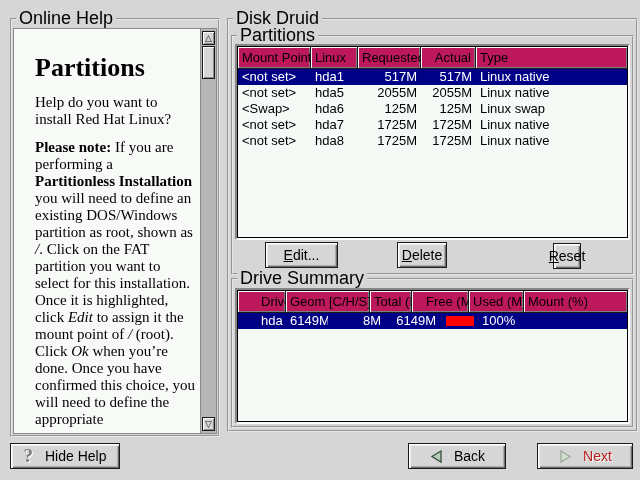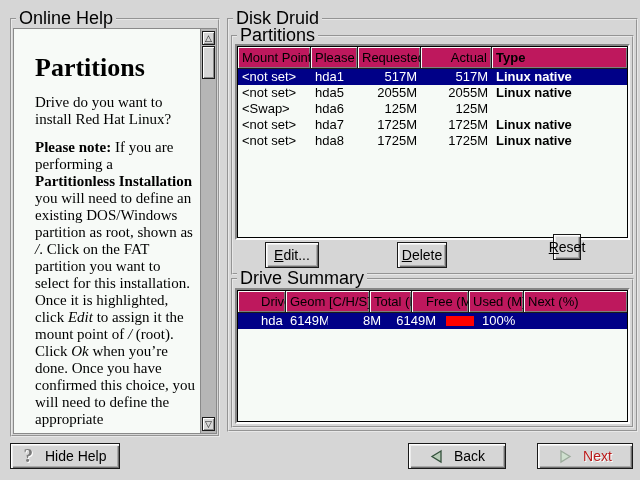--- a/index.html
+++ b/index.html
@@ -74,22 +74,22 @@
   }
   .hcell:last-child{border-right:none;}
   .trow{display:flex;height:16px;font-size:13px;line-height:16px;}
   .trow.sel{background:#000087;color:#fff;}
   .cell{padding:0 4px;box-sizing:border-box;white-space:nowrap;overflow:hidden;}
   .num{text-align:right;}
   
   .c-mount{width:73px;}
   .c-device{width:47px;}
   .c-req{width:63px;}
-  .c-act{width:71px;}
-  .c-type{flex:1;font-weight:bold;}
+  .c-act{width:55px;}
+  .c-type{flex:1;}
   
   .c-drive{width:48px;padding-left:23px;}
   .c-geom{width:84px;}
   .c-total{width:42px;}
   .c-free{width:57px;padding-left:14px;}
   .c-usedm{width:55px;}
   .c-usedp{flex:1;}
   .used-bar{
     display:inline-block;width:28px;height:10px;background:#ff0000;
     margin:0 8px 0 2px;vertical-align:-1px;
@@ -98,23 +98,23 @@
   .btn{
     background:#d6d6d6;border:1px solid #1a1a1a;
     box-shadow:inset 1px 1px 0 #ffffff,inset 2px 2px 0 #ececec,
                inset -1px -1px 0 #6e6e6e,inset -2px -2px 0 #aaaaaa;
     font-family:"Liberation Sans",sans-serif;font-size:14px;color:#000;
     display:flex;align-items:center;justify-content:center;
     box-sizing:border-box;cursor:default;padding:0;
   }
   .btn .u{text-decoration:underline;}
   .mini-btn{position:absolute;height:26px;font-size:14px;}
-  #edit-btn{left:32px;top:205px;width:54px;}
+  #edit-btn{left:32px;top:205px;width:73px;}
   #delete-btn{left:164px;top:205px;width:50px;}
-  #reset-btn{right:51px;top:197px;width:28px;margin-left:20px;}
+  #reset-btn{right:51px;top:206px;width:28px;margin-left:20px;}
   
   .footer-btn{position:absolute;top:443px;height:26px;}
   #hidehelp-btn{left:10px;width:110px;}
   #back-btn{left:408px;width:98px;}
   #next-btn{left:537px;width:96px;}
   #next-btn{color:#b91c1c;text-shadow:1px 1px 0 #fff;}
   .q-icon{
     font-family:"Liberation Serif",serif;font-weight:bold;font-size:19px;
     color:#7a7a7a;text-shadow:1px 1px 0 #fff;margin-right:12px;
   }
@@ -124,21 +124,21 @@
 <body>
 
 <div id="root">
 
   <div class="frame" id="help-frame">
     <span class="frame-label">Online Help</span>
     <div id="help-viewport">
       <div id="help-content">
         <div id="help-title">Partitions</div>
         <div>
-            <p><span>Drive do you want to install Red Hat Linux?</span></p>
+            <p><span>Help do you want to install Red Hat Linux?</span></p>
             <p><span style="font-weight: bold;">Please note: </span><span>If you are performing a </span><span style="font-weight: bold;">Partitionless Installation</span><span> you will need to define an existing DOS/Windows partition as root, shown as </span><span style="font-style: italic;">/</span><span>. Click on the FAT partition you want to select for this installation. Once it is highlighted, click </span><span style="font-style: italic;">Edit</span><span> to assign it the mount point of </span><span style="font-style: italic;">/</span><span> (root). Click </span><span style="font-style: italic;">Ok</span><span> when you’re done. Once you have confirmed this choice, you will need to define the appropriate</span></p>
           </div>
       </div>
       <div id="help-scrollbar">
         <div class="sb-stepper" id="sb-up">△</div>
         <div id="sb-thumb"></div>
         <div class="sb-stepper" id="sb-down">▽</div>
       </div>
     </div>
   </div>
@@ -146,21 +146,21 @@
   <div class="frame" id="dd-frame">
     <span class="frame-label">Disk Druid</span>
 
     <div class="frame" id="partitions-frame">
       <span class="frame-label">Partitions</span>
 
       <div class="list" id="partitions-list">
         <div class="list-inner">
           <div class="thead">
             <div class="hcell c-mount">Mount Point</div>
-            <div class="hcell c-device">Please</div>
+            <div class="hcell c-device">Linux</div>
             <div class="hcell c-req num">Requested</div>
             <div class="hcell c-act num">Actual</div>
             <div class="hcell c-type">Type</div>
           </div>
           <div>
               <div class="trow sel">
                 <div class="cell c-mount">&lt;not set&gt;</div>
                 <div class="cell c-device">hda1</div>
                 <div class="cell c-req num">517M</div>
                 <div class="cell c-act num">517M</div>
@@ -171,20 +171,21 @@
                 <div class="cell c-device">hda5</div>
                 <div class="cell c-req num">2055M</div>
                 <div class="cell c-act num">2055M</div>
                 <div class="cell c-type">Linux native</div>
               </div>
               <div class="trow">
                 <div class="cell c-mount">&lt;Swap&gt;</div>
                 <div class="cell c-device">hda6</div>
                 <div class="cell c-req num">125M</div>
                 <div class="cell c-act num">125M</div>
+                <div class="cell c-type">Linux swap</div>
               </div>
               <div class="trow">
                 <div class="cell c-mount">&lt;not set&gt;</div>
                 <div class="cell c-device">hda7</div>
                 <div class="cell c-req num">1725M</div>
                 <div class="cell c-act num">1725M</div>
                 <div class="cell c-type">Linux native</div>
               </div>
               <div class="trow">
                 <div class="cell c-mount">&lt;not set&gt;</div>
@@ -212,21 +213,21 @@
       <span class="frame-label">Drive Summary</span>
 
       <div class="list" id="drivesum-list">
         <div class="list-inner">
           <div class="thead">
             <div class="hcell c-drive">Drive</div>
             <div class="hcell c-geom">Geom [C/H/S]</div>
             <div class="hcell c-total">Total (M)</div>
             <div class="hcell c-free">Free (M)</div>
             <div class="hcell c-usedm">Used (M)</div>
-            <div class="hcell c-usedp">Next (%)</div>
+            <div class="hcell c-usedp">Mount (%)</div>
           </div>
           <div>
               <div class="trow sel">
                 <div class="cell c-drive">hda</div>
                 <div class="cell c-total num">6149M</div>
                 <div class="cell c-free num">8M</div>
                 <div class="cell c-usedm num">6149M</div>
                 <div class="cell c-usedp"><span class="used-bar" style="background: rgb(255, 0, 0);"></span><span>100%</span></div>
               </div>
             </div>

